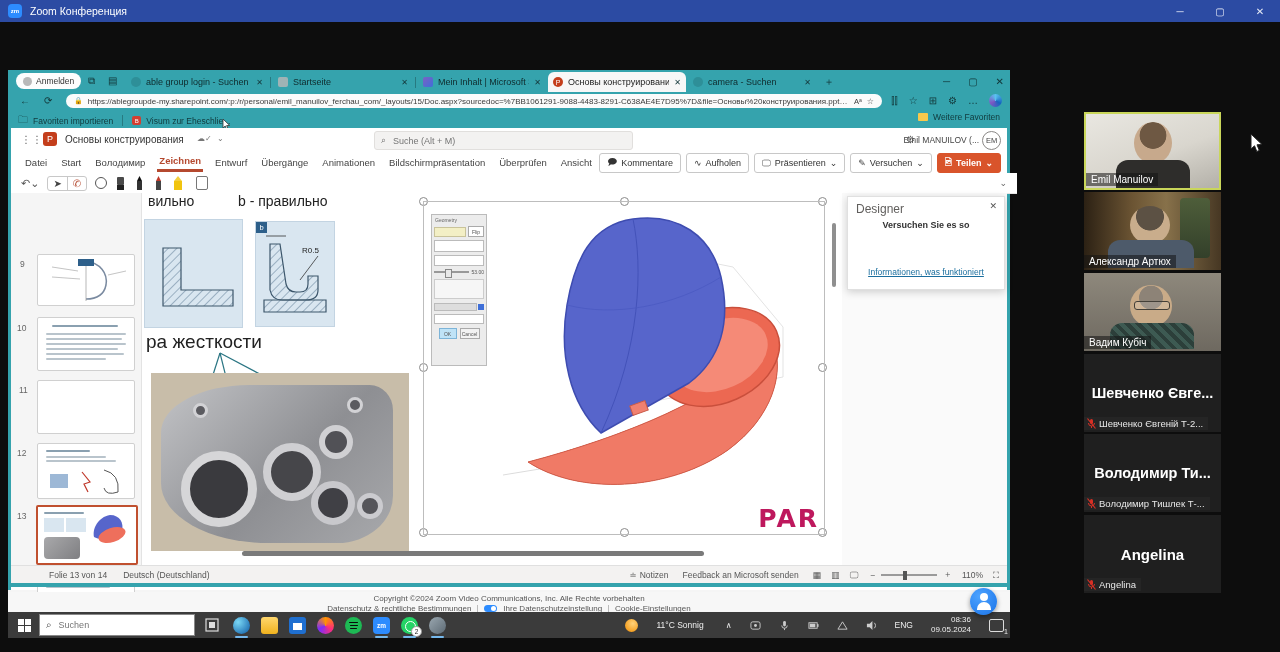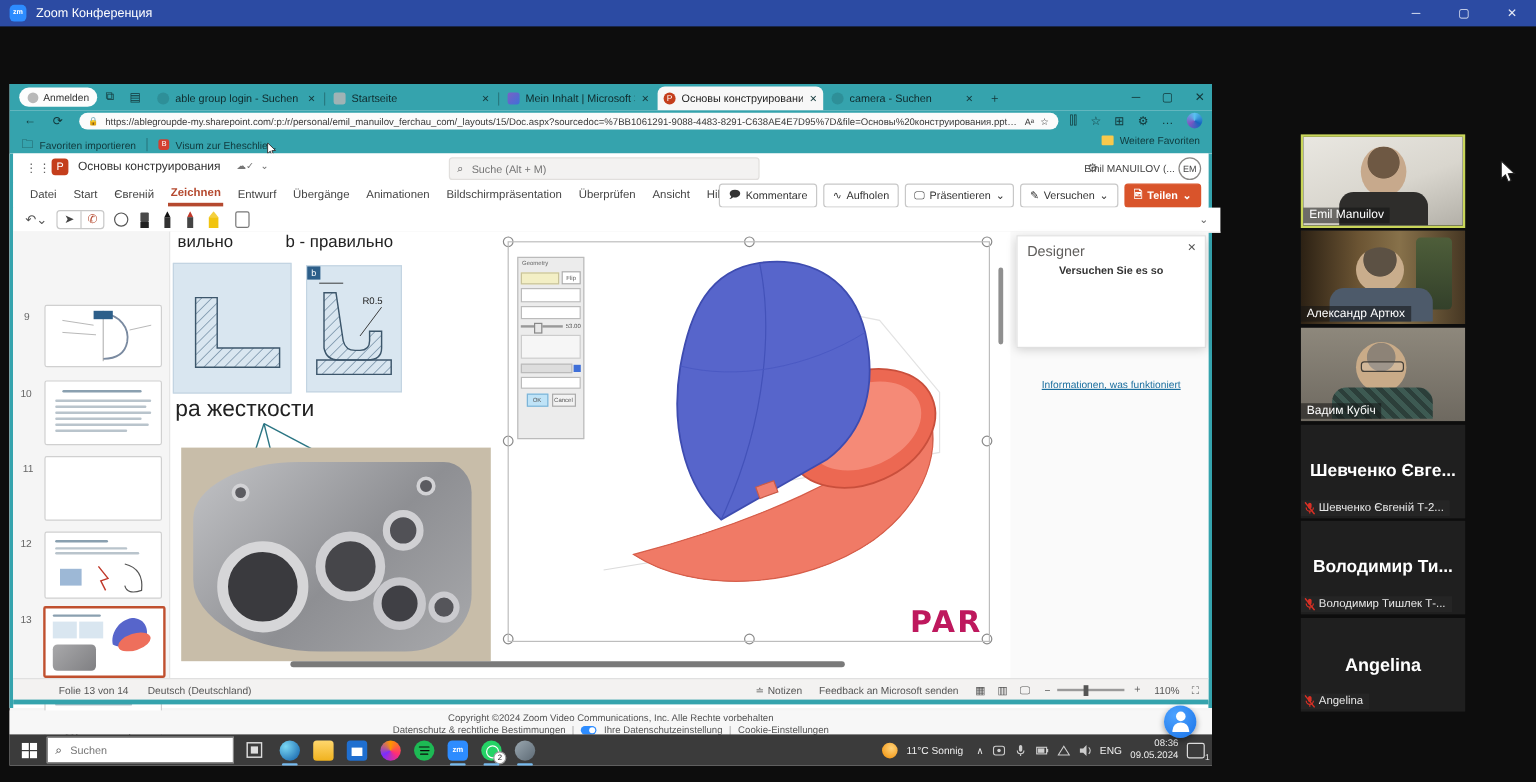--- a/index.html
+++ b/index.html
@@ -168,21 +168,21 @@
         </div>
         <span class="abs" style="right:92px;top:6px;font-size:10px;color:#666;">⚙</span>
         <span class="abs" style="right:28px;top:7px;font-size:8.5px;color:#444;">Emil MANUILOV (...</span>
         <span class="abs flex" style="right:6px;top:3px;width:17px;height:17px;border:1px solid #8a8886;border-radius:50%;font-size:7.5px;color:#444;justify-content:center;">EM</span>
       </div>
 
       <div class="abs" style="left:0;top:24px;width:996px;height:21px;background:#fff;">
         <div class="abs flex" style="left:12px;top:0;gap:10px;">
           <span class="ribbon-tab">Datei</span>
           <span class="ribbon-tab">Start</span>
-          <span class="ribbon-tab">Євгеній</span>
+          <span class="ribbon-tab">Володимир</span>
           <span class="ribbon-tab on">Zeichnen</span>
           <span class="ribbon-tab">Entwurf</span>
           <span class="ribbon-tab">Übergänge</span>
           <span class="ribbon-tab">Animationen</span>
           <span class="ribbon-tab">Bildschirmpräsentation</span>
           <span class="ribbon-tab">Überprüfen</span>
           <span class="ribbon-tab">Ansicht</span>
           <span class="ribbon-tab">Hilfe</span>
           <span class="ribbon-tab" style="color:#c43e1c;">Bild</span>
         </div>
@@ -400,21 +400,21 @@
             <div class="abs" style="left:0;top:0;width:100%;height:100%;border:1px solid #bdbdbd;pointer-events:none;"></div>
           </div>
 
           <div class="abs" style="right:6px;top:30px;width:4px;height:64px;background:#8f8f8f;border-radius:2px;"></div>
         </div>
 
         <div class="abs designer" style="left:836px;top:3px;width:156px;height:92px;">
           <span class="abs" style="left:8px;top:5px;font-size:12px;color:#605e5c;">Designer</span>
           <span class="abs" style="right:7px;top:4px;font-size:9px;color:#555;">✕</span>
           <div class="abs" style="left:8px;top:23px;width:140px;text-align:center;font-size:9px;font-weight:bold;color:#333;">Versuchen Sie es so</div>
-          <a class="abs lnk" style="left:10px;top:70px;width:136px;text-align:center;font-size:8.5px;margin-top:48px;">Informationen, was funktioniert</a>
+          <a class="abs lnk" style="left:10px;top:70px;width:136px;text-align:center;font-size:8.5px;">Informationen, was funktioniert</a>
         </div>
 
         <div class="abs" style="left:231px;top:358px;width:462px;height:5px;background:#7a7a7a;border-radius:3px;"></div>
       </div>
 
       <div class="abs statusbar flex" style="left:0;top:437px;width:996px;height:18px;">
         <span style="margin-left:38px;">Folie 13 von 14</span>
         <span style="margin-left:16px;">Deutsch (Deutschland)</span>
         <span style="margin-left:auto;">≐</span>
         <span style="margin-left:3px;">Notizen</span>
@@ -482,21 +482,21 @@
         <div class="appic" style="background:#2d8cff;border-radius:4px;color:#fff;font-size:6.5px;font-weight:bold;display:flex;align-items:center;justify-content:center;">zm<div class="underl"></div></div>
         <div class="appic" style="background:#25d366;">
           <div style="position:absolute;left:4px;top:4px;width:9px;height:9px;border-radius:50%;border:1.6px solid #fff;"></div>
           <div style="position:absolute;right:-4px;bottom:-3px;background:#fff;color:#222;font-size:6.5px;border-radius:50%;width:9px;height:9px;display:flex;align-items:center;justify-content:center;border:1px solid #999;">2</div>
           <div class="underl"></div>
         </div>
         <div class="appic" style="background:linear-gradient(135deg,#9aa7b0,#5d6a74);">
             <div class="underl"></div>
           </div>
       </div>
-      <div class="flex" style="margin-left:auto;gap:7px;padding-right:6px;color:#eee;">
+      <div class="flex" style="margin-left:auto;gap:18px;padding-right:6px;color:#eee;">
         <div style="width:13px;height:13px;border-radius:50%;background:radial-gradient(circle at 60% 35%,#ffd27a,#f08c00);"></div>
         <span style="font-size:8.5px;">11°C Sonnig</span>
         <span style="font-size:8px;margin-left:4px;">∧</span>
         <svg class="trayic" viewBox="0 0 12 12">
             <rect x="1" y="2" width="10" height="8" rx="2" fill="none" stroke="#ddd"></rect>
             <circle cx="6" cy="6" r="1.6" fill="#ddd"></circle>
           </svg>
         <svg class="trayic" viewBox="0 0 12 12">
             <rect x="4.5" y="1" width="3" height="6" rx="1.5" fill="#ddd"></rect>
             <path d="M3,6 a3,3 0 0 0 6,0 M6,9 v2" stroke="#ddd" fill="none"></path>

